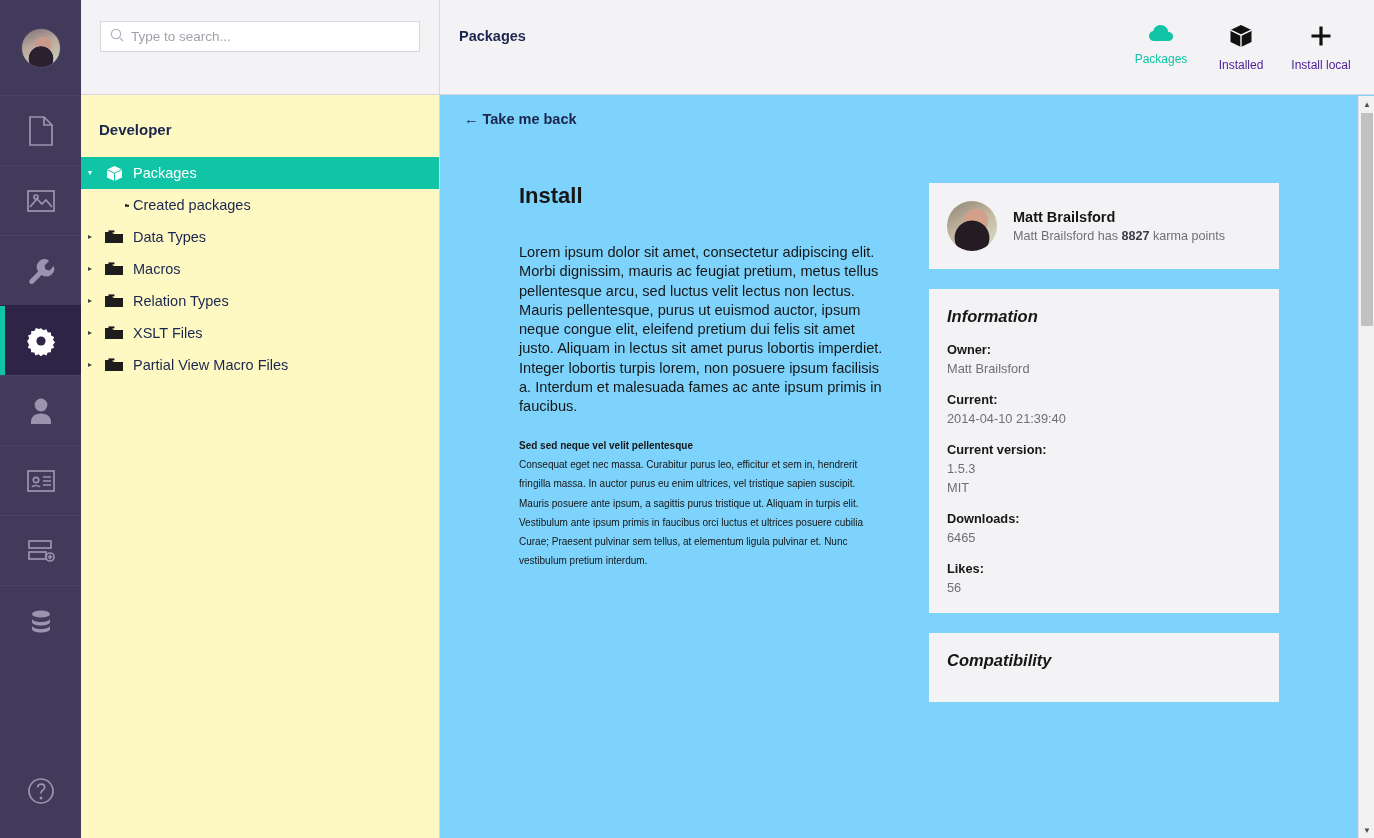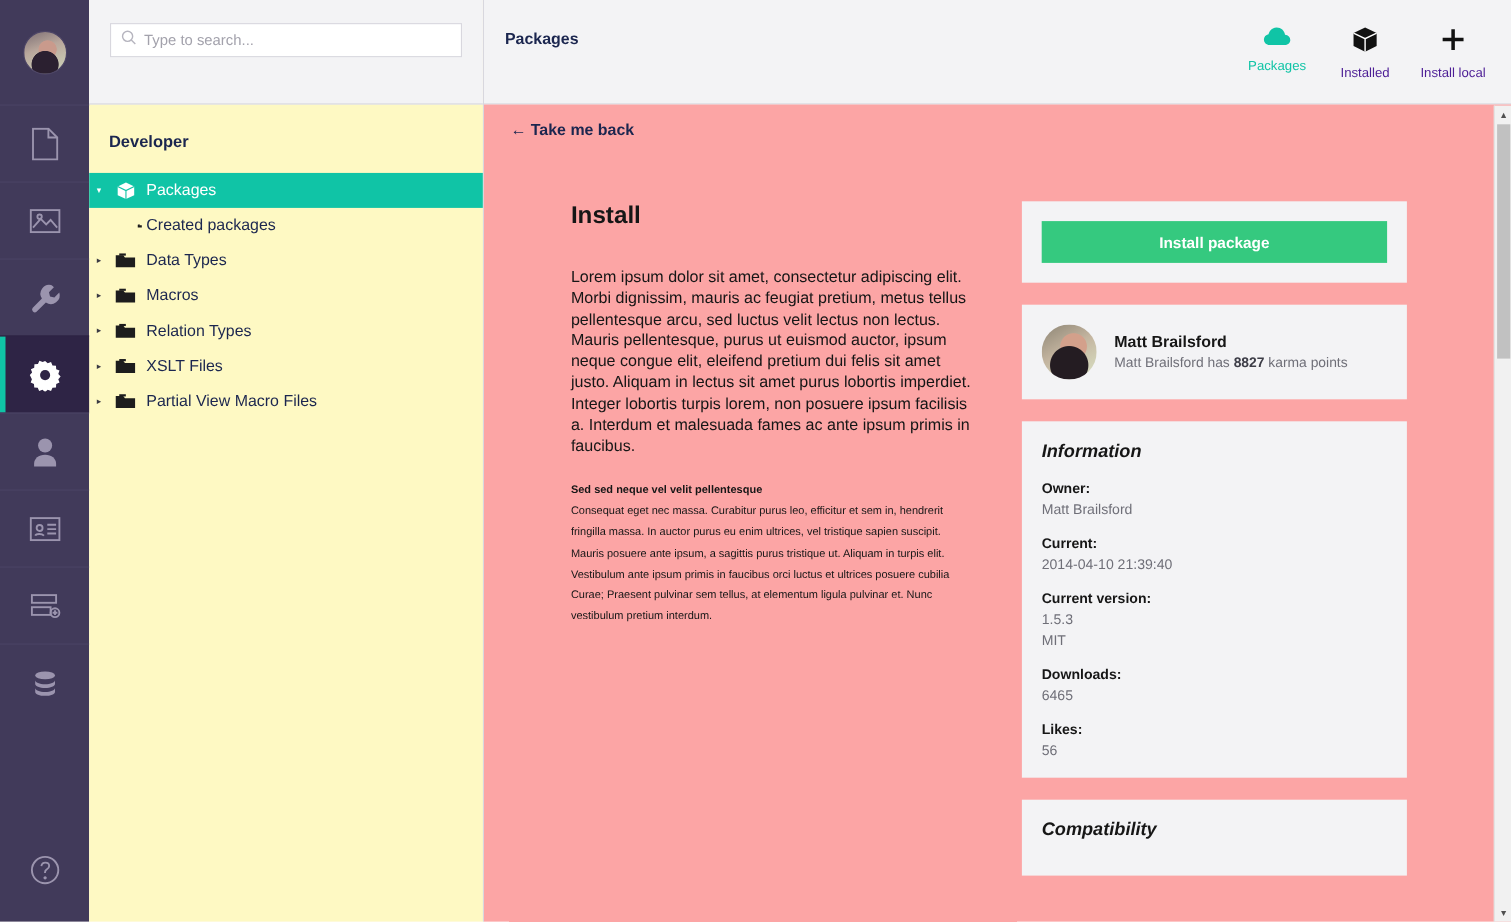--- a/index.html
+++ b/index.html
@@ -95,21 +95,21 @@
     position: absolute; right: 16px; top: 24px; display: flex; gap: 6px;
   }
   .hact {
     width: 74px; display: flex; flex-direction: column; align-items: center;
     gap: 6px; cursor: pointer;
   }
   .hact-label { font-size: 12px; color: #4c1d95; }
   .hact.active .hact-label { color: #10c4a6; }
 
   .content-scroll {
-    flex: 1 1 auto; background: #fca5a5; position: relative; overflow: hidden;
+    flex: 1 1 auto; background: #7dd3fc; position: relative; overflow: hidden;
   }
   .take-back {
     padding: 16px 0 0 24px; font-size: 14.5px; color: #1b264f;
     font-weight: 600; display: inline-block; cursor: pointer;
   }
   .pkg-wrap { display: flex; padding: 55px 0 0 79px; gap: 46px; }
   .pkg-left { width: 364px; flex: 0 0 364px; }
   .pkg-title { font-size: 22px; font-weight: 700; color: #161616; }
   .pkg-body { margin-top: 34px; font-size: 14.6px; line-height: 19.3px; color: #161616; }
   .pkg-sub { font-weight: 700; margin-top: 19px; }
@@ -394,23 +394,20 @@
 
         <div class="pkg-left">
           <div class="pkg-title">Install</div>
           <div class="pkg-body">Lorem ipsum dolor sit amet, consectetur adipiscing elit. Morbi dignissim, mauris ac feugiat pretium, metus tellus pellentesque arcu, sed luctus velit lectus non lectus. Mauris pellentesque, purus ut euismod auctor, ipsum neque congue elit, eleifend pretium dui felis sit amet justo. Aliquam in lectus sit amet purus lobortis imperdiet. Integer lobortis turpis lorem, non posuere ipsum facilisis a. Interdum et malesuada fames ac ante ipsum primis in faucibus.</div>
           <div class="pkg-sub pkg-para2">Sed sed neque vel velit pellentesque</div>
           <div class="pkg-para2">Consequat eget nec massa. Curabitur purus leo, efficitur et sem in, hendrerit fringilla massa. In auctor purus eu enim ultrices, vel tristique sapien suscipit. Mauris posuere ante ipsum, a sagittis purus tristique ut. Aliquam in turpis elit. Vestibulum ante ipsum primis in faucibus orci luctus et ultrices posuere cubilia Curae; Praesent pulvinar sem tellus, at elementum ligula pulvinar et. Nunc vestibulum pretium interdum.</div>
         </div>
 
         <div class="pkg-right">
 
-          <div class="panel">
-            <button class="install-btn">Install package</button>
-          </div>
 
           <div class="panel">
             <div class="author-row">
               <div class="author-pic"></div>
               <div>
                 <div class="author-name">Matt Brailsford</div>
                 <div class="author-karma"><span>Matt Brailsford has </span><b>8827</b><span> karma points</span></div>
               </div>
             </div>
           </div>

